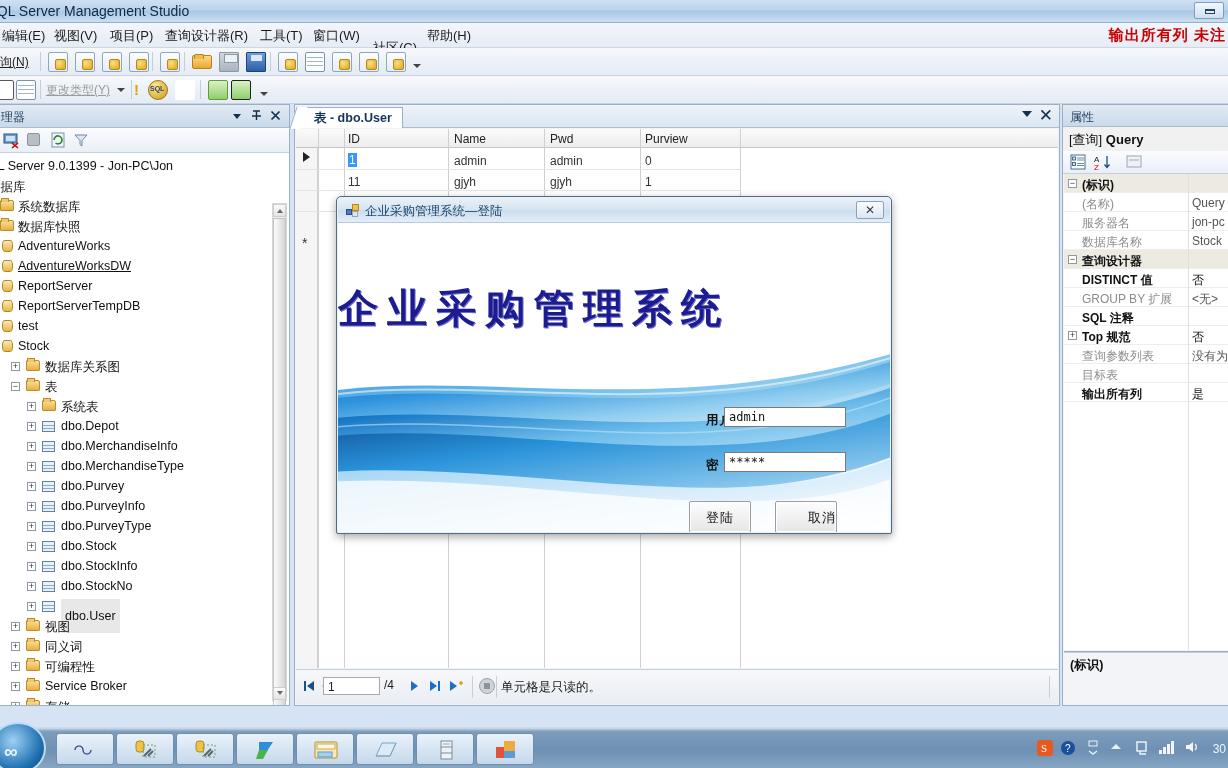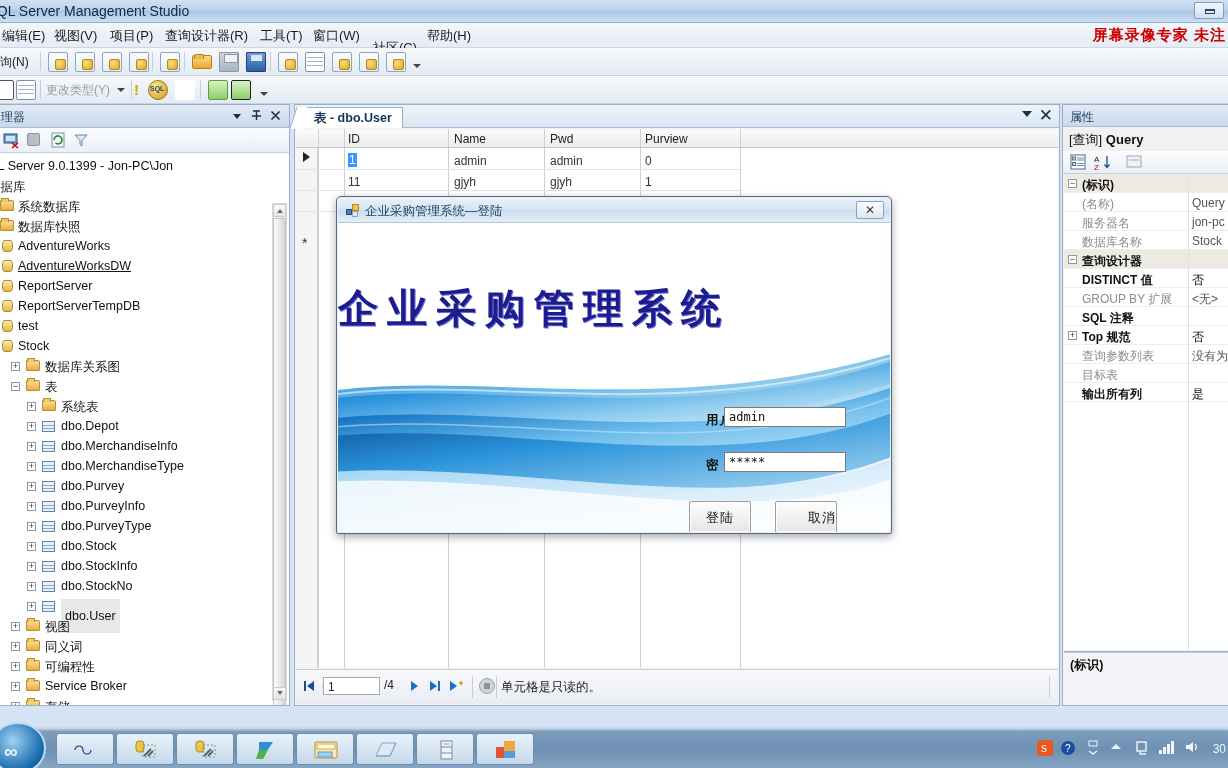--- a/index.html
+++ b/index.html
@@ -50,21 +50,21 @@
   }
 
   
   .toolbar {
     position: absolute; left: 0; width: 1228px;
     background: linear-gradient(to bottom,#f6f8fb,#e4ebf4);
     border-bottom: 1px solid #c9d3e0;
   }
   .tb1 { top: 48px; height: 28px; }
   .tb2 { top: 76px; height: 28px; }
-  .tb-label { position: absolute; top: 6px; font-size: 12px; color: #222; white-space: nowrap; }
+  .tb-label { position: absolute; top: 6px; font-size: 12px; color: #222; white-space: nowrap; text-decoration: underline; }
   .tb-label.dim { color: #9b9b9b; }
   .tbicon {
     position: absolute; top: 4px; width: 20px; height: 20px; border-radius: 2px;
   }
   .tbsep { position: absolute; top: 4px; width: 1px; height: 19px; background: #c3cedd; }
   .tbchev { position: absolute; width: 9px; height: 9px; }
   .tbchev:after {
     content: ""; position: absolute; left: 0; top: 2px;
     border-left: 4px solid transparent; border-right: 4px solid transparent;
     border-top: 4px solid #444;
@@ -287,21 +287,21 @@
   <div class="menubar">
     <div class="mi" style="left:0px;">编辑(E)</div>
     <div class="mi" style="left:52px;">视图(V)</div>
     <div class="mi" style="left:108px;">项目(P)</div>
     <div class="mi" style="left:163px;">查询设计器(R)</div>
     <div class="mi" style="left:258px;">工具(T)</div>
     <div class="mi" style="left:311px;">窗口(W)</div>
     <div class="mi" style="left:371px;margin-top:12px;">社区(C)</div>
     <div class="mi" style="left:425px;">帮助(H)</div>
   </div>
-  <div class="redmark">屏幕录像专家 未注</div>
+  <div class="redmark">输出所有列 未注</div>
 
   <div class="toolbar tb1">
     <div class="tb-label" style="left:0px;">询(N)</div>
     <div class="tbsep" style="left:40px;"></div>
     <div class="tbicon ic-doc" style="left:48px;"></div>
     <div class="tbicon ic-doc" style="left:75px;"></div>
     <div class="tbicon ic-doc" style="left:102px;"></div>
     <div class="tbicon ic-doc" style="left:129px;"></div>
     <div class="tbsep" style="left:152px;"></div>
     <div class="tbicon ic-doc" style="left:160px;"></div>

